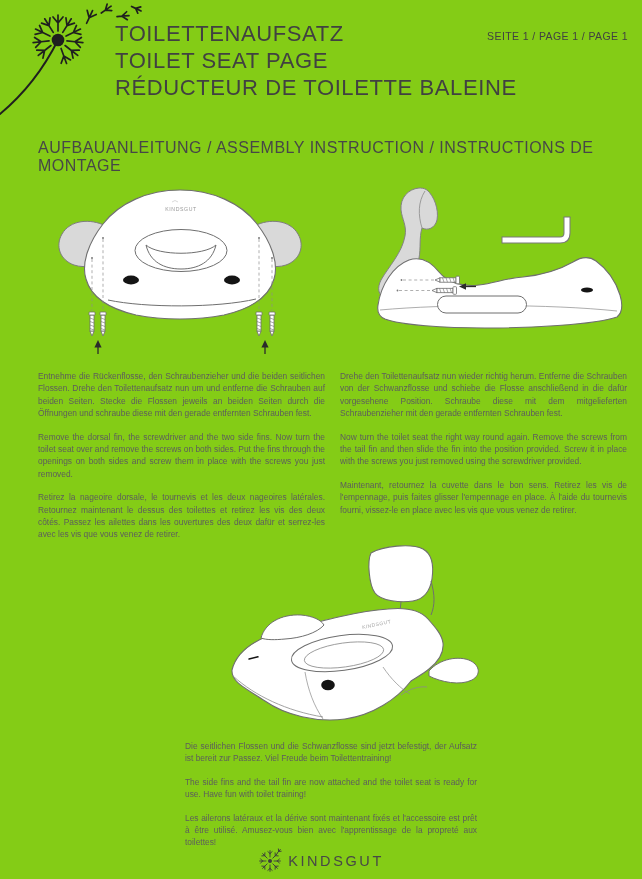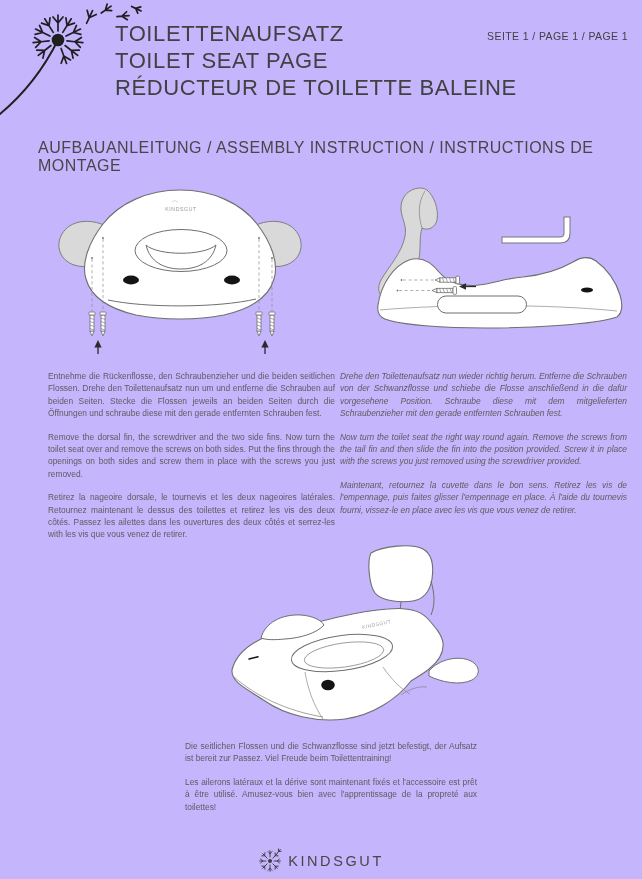--- a/index.html
+++ b/index.html
@@ -1,29 +1,29 @@
 <!DOCTYPE html>
 <html><head>
 <meta charset="utf-8">
 <style>
   html,body{margin:0;padding:0;background:#ffffff;}
-  .page{position:relative;width:642px;height:879px;background:#c4b5fd;
+  .page{position:relative;width:642px;height:879px;background:#84cc16;
         font-family:"Liberation Sans",sans-serif;overflow:hidden;}
   .logo{position:absolute;left:0;top:2px;}
   .titles{position:absolute;left:115px;top:20px;}
   .title-line{font-size:22px;line-height:27px;letter-spacing:.6px;color:#414141;white-space:nowrap;}
   .page-indicator{position:absolute;right:14px;top:30px;font-size:10.5px;letter-spacing:.4px;color:#414141;margin-left:8px;}
   .section-heading{position:absolute;left:38px;top:139px;font-size:16px;letter-spacing:.5px;color:#474747;}
   figure.fig{position:absolute;margin:0;padding:0;}
   .fig1{left:50px;top:178px;}
   .fig2{left:345px;top:178px;}
   .fig3{left:225px;top:543px;}
   .col{position:absolute;top:370px;width:287px;}
-  .col1{left:48px;}
-  .col2{left:340px;font-style:italic;}
+  .col1{left:38px;}
+  .col2{left:340px;}
   .col p,.completion p{margin:0 0 11px 0;font-size:8.4px;line-height:12.4px;color:#5d5d5d;text-align:justify;}
   .completion{position:absolute;left:185px;top:740px;width:292px;}
   .footer{position:absolute;left:0;top:847px;width:100%;display:flex;align-items:center;justify-content:center;gap:3px;}
   .footer .brand-text{font-size:14.5px;letter-spacing:2.6px;color:#474747;}
   svg text{font-family:"Liberation Sans",sans-serif;}
 </style>
 </head>
 <body>
 
 <div class="page">
@@ -179,21 +179,21 @@
       <g fill="#2b2b2b" stroke="#2b2b2b">
         <line x1="121" y1="108.5" x2="131" y2="108.5" stroke-width="1.3"></line>
         <path d="M114,108.5 L121,105.2 L121,111.8 Z" stroke="none"></path>
       </g>
     </svg>
   </figure>
 
   <div class="col col1">
     <p>Entnehme die Rückenflosse, den Schraubenzieher und die beiden seitlichen Flossen. Drehe den Toilettenaufsatz nun um und entferne die Schrauben auf beiden Seiten. Stecke die Flossen jeweils an beiden Seiten durch die Öffnungen und schraube diese mit den gerade entfernten Schrauben fest.</p>
     <p>Remove the dorsal fin, the screwdriver and the two side fins. Now turn the toilet seat over and remove the screws on both sides. Put the fins through the openings on both sides and screw them in place with the screws you just removed.</p>
-    <p>Retirez la nageoire dorsale, le tournevis et les deux nageoires latérales. Retournez maintenant le dessus des toilettes et retirez les vis des deux côtés. Passez les ailettes dans les ouvertures des deux côtés et serrez-les with les vis que vous venez de retirer.</p>
+    <p>Retirez la nageoire dorsale, le tournevis et les deux nageoires latérales. Retournez maintenant le dessus des toilettes et retirez les vis des deux côtés. Passez les ailettes dans les ouvertures des deux dafür et serrez-les avec les vis que vous venez de retirer.</p>
   </div>
 
   <div class="col col2">
     <p>Drehe den Toilettenaufsatz nun wieder richtig herum. Entferne die Schrauben von der Schwanzflosse und schiebe die Flosse anschließend in die dafür vorgesehene Position. Schraube diese mit dem mitgelieferten Schraubenzieher mit den gerade entfernten Schrauben fest.</p>
     <p>Now turn the toilet seat the right way round again. Remove the screws from the tail fin and then slide the fin into the position provided. Screw it in place with the screws you just removed using the screwdriver provided.</p>
     <p>Maintenant, retournez la cuvette dans le bon sens. Retirez les vis de l'empennage, puis faites glisser l'empennage en place. À l'aide du tournevis fourni, vissez-le en place avec les vis que vous venez de retirer.</p>
   </div>
 
   <figure class="fig fig3">
     <svg width="285" height="200" viewBox="0 0 285 200">
@@ -216,20 +216,21 @@
 
       <ellipse cx="103" cy="142" rx="6.8" ry="5.2" fill="#141414"></ellipse>
       <path d="M24,116 l9,-2.2" stroke="#141414" stroke-width="1.4" stroke-linecap="round"></path>
 
       <text transform="translate(152,83) rotate(-12)" text-anchor="middle" font-size="5" letter-spacing="0.5" fill="#a8a8a8">KINDSGUT</text>
     </svg>
   </figure>
 
   <div class="completion">
     <p>Die seitlichen Flossen und die Schwanzflosse sind jetzt befestigt, der Aufsatz ist bereit zur Passez. Viel Freude beim Toilettentraining!</p>
+    <p>The side fins and the tail fin are now attached and the toilet seat is ready for use. Have fun with toilet training!</p>
     <p>Les ailerons latéraux et la dérive sont maintenant fixés et l'accessoire est prêt à être utilisé. Amusez-vous bien avec l'apprentissage de la propreté aux toilettes!</p>
   </div>
 
   <div class="footer">
     <svg width="27" height="27" viewBox="0 0 27 27">
       <g stroke="#3c3c3c" stroke-width="0.9" fill="none" stroke-linecap="round">
         <g transform="rotate(0,12,14)">
             <path d="M12,10 L12,6.5 M9.8,4.6 L12,6.5 M12,6.5 L12,3.6 M12,6.5 L14.2,4.6"></path>
           </g>
         <g transform="rotate(45,12,14)">

